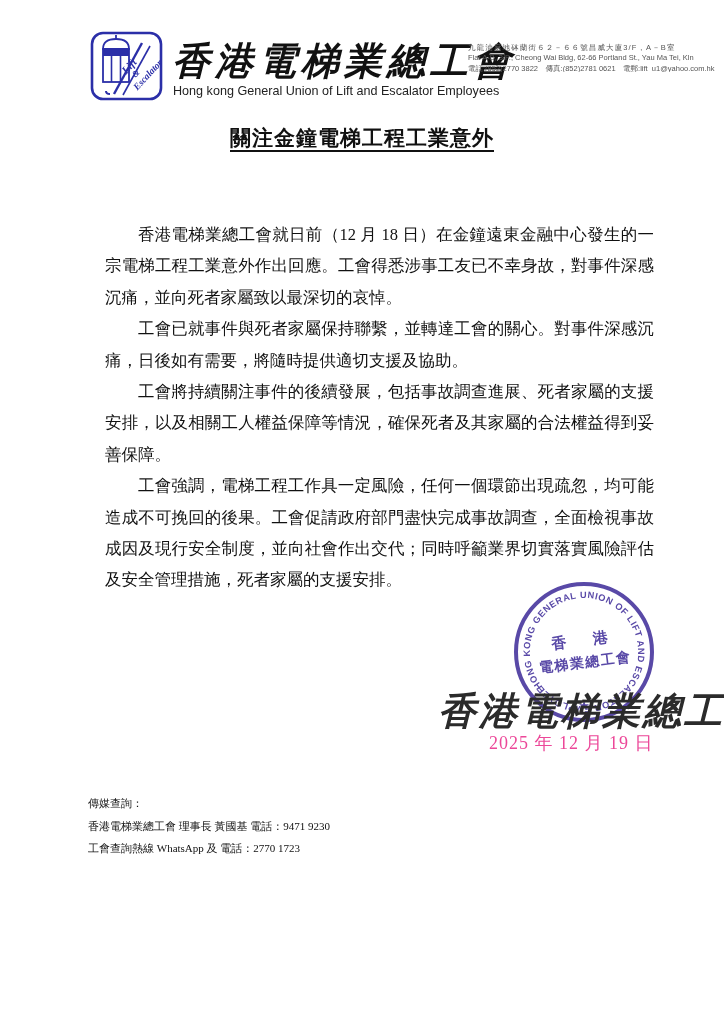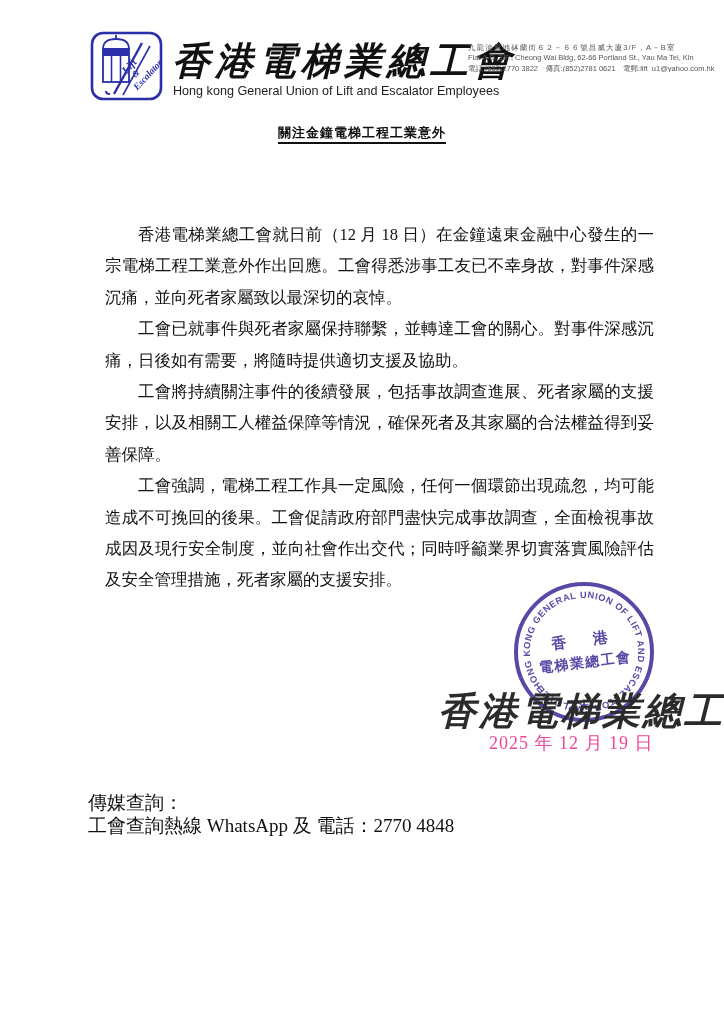--- a/index.html
+++ b/index.html
@@ -54,21 +54,21 @@
     white-space: nowrap;
   }
   .address .zh-line { letter-spacing: 1.5px; }
 
   
   .title {
     position: absolute;
     left: 0; width: 724px;
     text-align: center;
     font-weight: 700;
-    font-size: 13px;
+    font-size: 21px;
     letter-spacing: 1px;
     color: #111;
     text-decoration: underline;
     text-decoration-thickness: 1.5px;
     text-underline-offset: 5px;
   }
   .title-1 { top: 124px; }
   .title-2 { top: 166px; }
 
   
@@ -111,21 +111,21 @@
     left: 489px; top: 731px;
     font-size: 18px;
     letter-spacing: 1px;
     color: #ec4899;
   }
 
   
   .footer {
     position: absolute;
     left: 88px; top: 792px;
-    font-size: 19px;
+    font-size: 11px;
     line-height: 22.5px;
     color: #111;
   }
 </style>
 </head>
 <body>
 
 <div class="page">
 
   <div class="logo">
@@ -181,16 +181,17 @@
         <text x="73" y="88" text-anchor="middle" font-size="14" letter-spacing="1.5">電梯業總工會</text>
       </g>
     </svg>
   </div>
 
   <div class="signature">香港電梯業總工會</div>
   <div class="date">2025 年 12 月 19 日</div>
 
   <div class="footer">
     <div>傳媒查詢：</div>
-    <div>工會查詢熱線 WhatsApp 及 電話：2770 4848</div>
+    <div>香港電梯業總工會 理事長 黃國基 電話：9471 9230</div>
+    <div>工會查詢熱線 WhatsApp 及 電話：2770 1723</div>
   </div>
 
 </div>
 
 </body></html>

